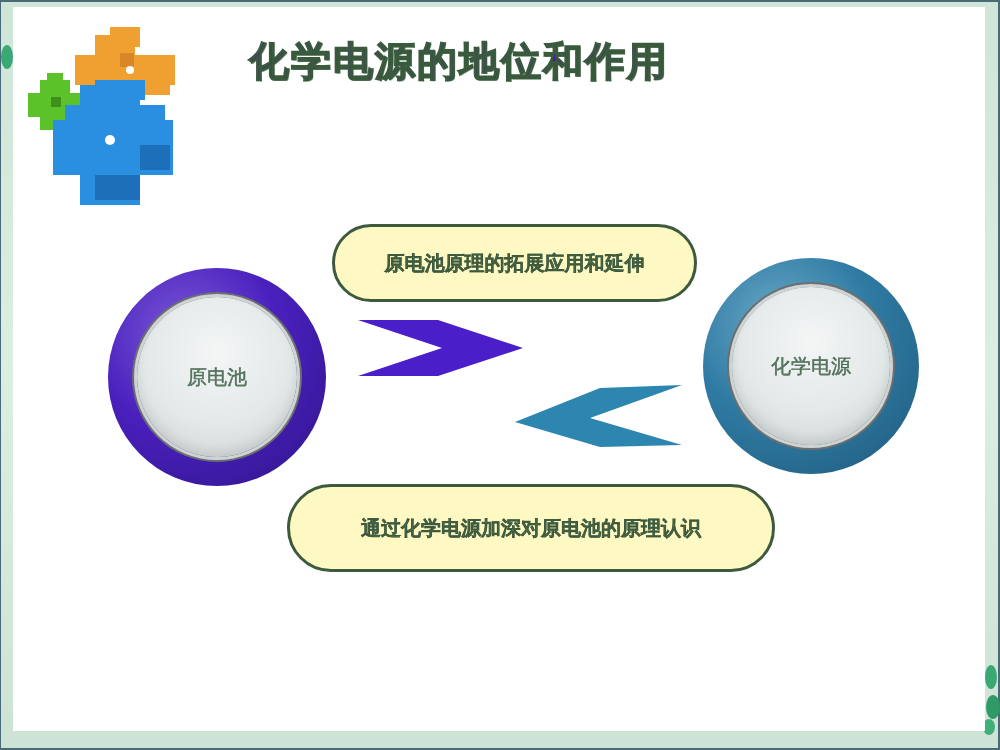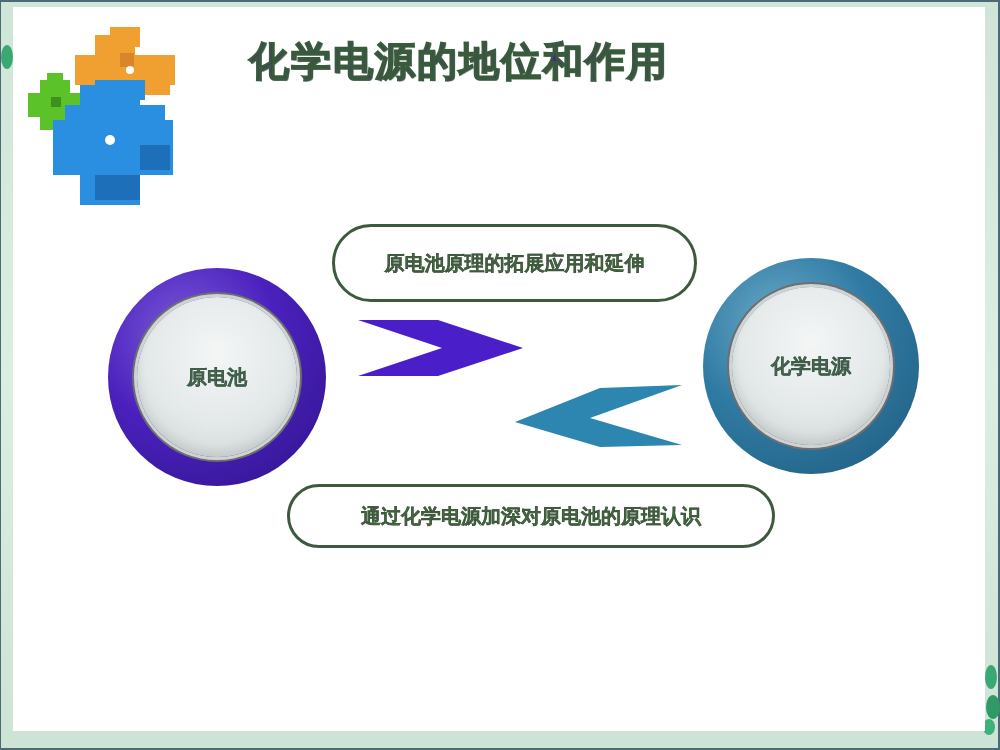--- a/index.html
+++ b/index.html
@@ -34,47 +34,47 @@
     position: absolute; border-radius: 50%;
     display: flex; align-items: center; justify-content: center;
   }
   .circle .inner {
     border-radius: 50%;
     display: flex; align-items: center; justify-content: center;
     background: radial-gradient(circle at 50% 35%, #f4f6f6 0%, #e3e8e8 55%, #c9d0d0 100%);
     box-shadow: 0 0 0 3px #cfd3d3, 0 0 0 5px #6b6f70, inset 0 -6px 10px rgba(0,0,0,0.08);
   }
   .circle .label {
-    font-size: 20px; font-weight: bold; color: #5a7a64;
+    font-size: 20px; font-weight: normal; color: #5a7a64;
     -webkit-text-stroke: 0.4px #3e5c47;
     white-space: nowrap;
   }
   .c-left {
     left: 108px; top: 268px; width: 218px; height: 218px;
     background: radial-gradient(circle at 35% 30%, #7a5ad8 0%, #4a20bd 45%, #2e1488 100%);
   }
   .c-left .inner { width: 160px; height: 160px; }
   .c-right {
     left: 703px; top: 258px; width: 216px; height: 216px;
     background: radial-gradient(circle at 35% 30%, #6aa9c7 0%, #2f7aa3 45%, #1f5a7c 100%);
   }
   .c-right .inner { width: 158px; height: 158px; }
   .pill {
     position: absolute; border: 3px solid #3e5a3e; border-radius: 40px;
-    background: #ffffff;
+    background: #fef9c3;
     display: flex; align-items: center; justify-content: center;
     box-sizing: border-box;
   }
   .pill .label {
     font-size: 20px; font-weight: bold; color: #5e7a4e;
     -webkit-text-stroke: 0.4px #3e5a3e;
     white-space: nowrap;
   }
   .pill-top { left: 332px; top: 224px; width: 365px; height: 78px; }
-  .pill-bottom { left: 287px; top: 484px; width: 488px; height: 64px; border-radius: 46px; }
+  .pill-bottom { left: 287px; top: 484px; width: 488px; height: 88px; border-radius: 46px; }
   .arrow { position: absolute; }
 </style>
 </head>
 <body>
 
 <div class="frame">
 
   <svg class="leaf" style="left:980px;top:655px" width="20" height="80">
     <ellipse cx="10" cy="20" rx="6" ry="12" fill="#3aa872"></ellipse>
     <ellipse cx="12" cy="50" rx="7" ry="12" fill="#2f9a66"></ellipse>

